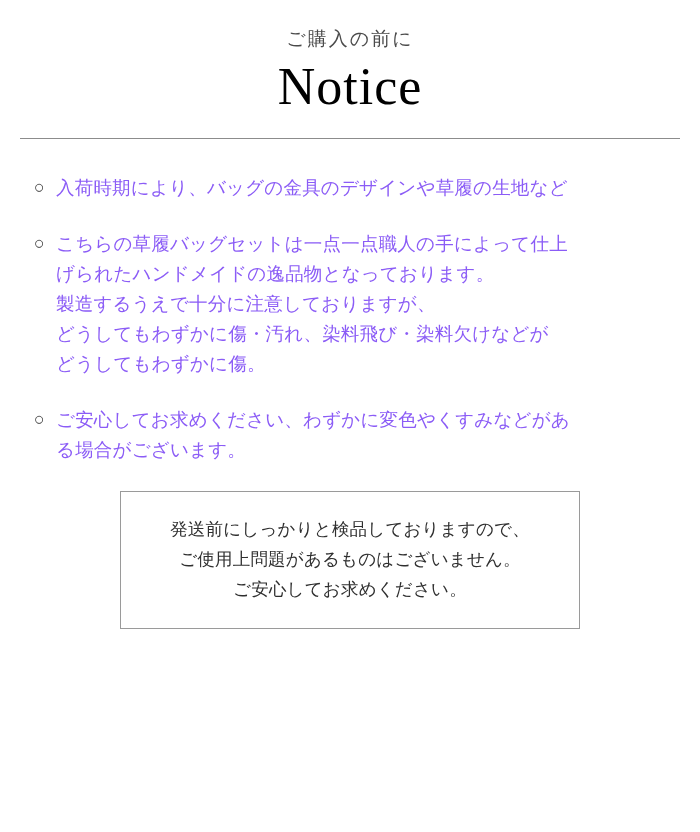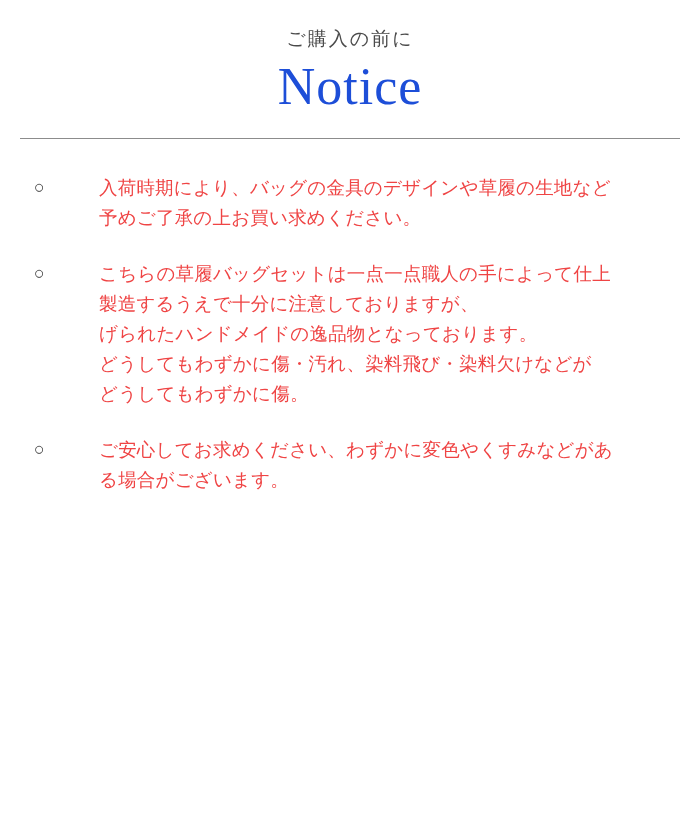--- a/index.html
+++ b/index.html
@@ -31,21 +31,21 @@
     letter-spacing: 2px;
     color: #4a4a4a;
     font-family: "Liberation Serif", serif;
     line-height: 1.4;
   }
   .header-title {
     font-family: "Liberation Serif", serif;
     font-size: 52px;
     font-weight: 400;
     letter-spacing: 1px;
-    color: #1d4ed8;
+    color: #000000;
     margin-top: 4px;
     line-height: 1.15;
   }
   .divider {
     width: 660px;
     height: 1px;
     background: #8c8c8c;
     margin: 22px auto 0 auto;
   }
 
@@ -64,24 +64,23 @@
     line-height: 1.62;
     color: #3a3a3a;
     width: 22px;
   }
   .note-lines {
     flex: 1 1 auto;
   }
   .note-line {
     font-size: 18.5px;
     line-height: 1.62;
-    color: #ef4444;
+    color: #8b5cf6;
     letter-spacing: 0.2px;
     white-space: nowrap;
-    margin-left: 43px;
   }
 
   
   .boxwrap {
     display: flex;
     justify-content: center;
     margin-top: 22px;
   }
   .box {
     border: 1px solid #9a9a9a;
@@ -108,39 +107,45 @@
   </div>
 
   <div class="divider"></div>
 
   <div class="content">
 
     <div class="note-item">
       <div class="bullet">○</div>
       <div class="note-lines">
         <div class="note-line">入荷時期により、バッグの金具のデザインや草履の生地など</div>
-        <div class="note-line">予めご了承の上お買い求めください。</div>
       </div>
     </div>
 
     <div class="note-item">
       <div class="bullet">○</div>
       <div class="note-lines">
         <div class="note-line">こちらの草履バッグセットは一点一点職人の手によって仕上</div>
+        <div class="note-line">げられたハンドメイドの逸品物となっております。</div>
         <div class="note-line">製造するうえで十分に注意しておりますが、</div>
-        <div class="note-line">げられたハンドメイドの逸品物となっております。</div>
         <div class="note-line">どうしてもわずかに傷・汚れ、染料飛び・染料欠けなどが</div>
         <div class="note-line">どうしてもわずかに傷。</div>
       </div>
     </div>
 
     <div class="note-item">
       <div class="bullet">○</div>
       <div class="note-lines">
         <div class="note-line">ご安心してお求めください、わずかに変色やくすみなどがあ</div>
         <div class="note-line">る場合がございます。</div>
       </div>
     </div>
 
   </div>
 
+  <div class="boxwrap">
+    <div class="box">
+      <div class="box-line">発送前にしっかりと検品しておりますので、</div>
+      <div class="box-line">ご使用上問題があるものはございません。</div>
+      <div class="box-line">ご安心してお求めください。</div>
+    </div>
+  </div>
 
 </div>
 
 </body></html>

